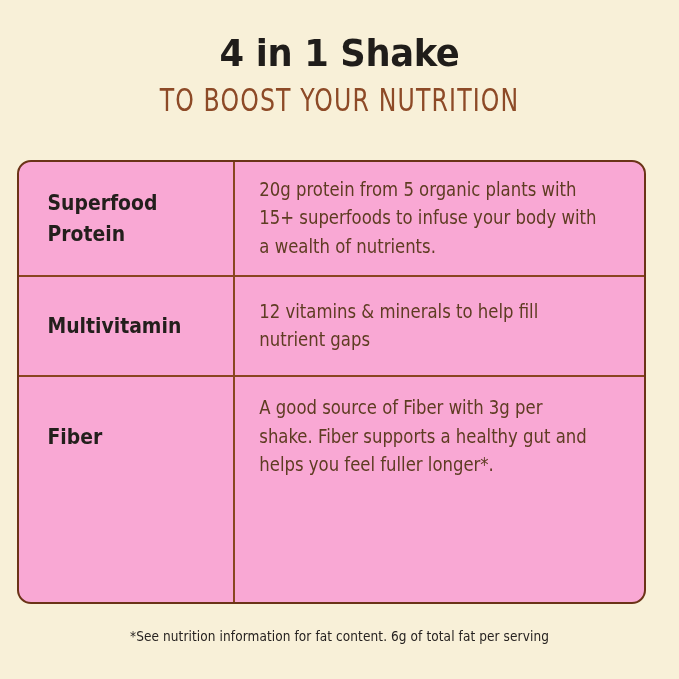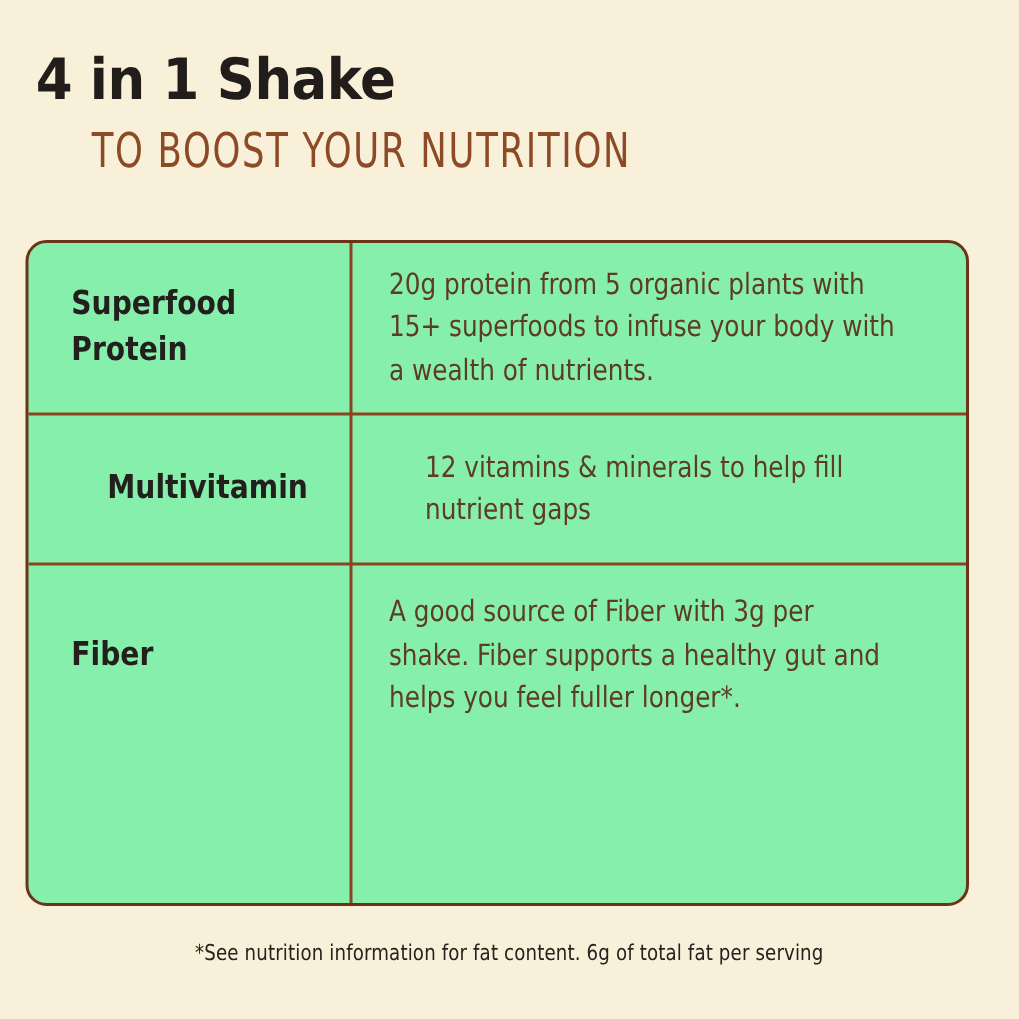--- a/index.html
+++ b/index.html
@@ -20,20 +20,21 @@
     height: 679px;
     box-sizing: border-box;
   }
 
   
   .heading-block {
     position: absolute;
     top: 34px;
     left: 0;
     width: 679px;
+    text-align: center;
   }
 
   .title {
     font-family: "DejaVu Sans", sans-serif;
     font-size: 38px;
     font-weight: bold;
     color: #201d1a;
     letter-spacing: -0.4px;
     line-height: 1.0;
     margin: 0;
@@ -53,21 +54,21 @@
   }
 
   
   .table-card {
     position: absolute;
     left: 17px;
     top: 160px;
     width: 629px;
     height: 444px;
     box-sizing: border-box;
-    background: #86efac;
+    background: #f9a8d4;
     border: 2px solid #6b3317;
     border-radius: 14px;
   }
 
   .table-inner {
     position: relative;
     width: 100%;
     height: 100%;
   }
 
@@ -77,21 +78,21 @@
     align-items: center;
     box-sizing: border-box;
     width: 100%;
   }
   .row + .row {
     border-top: 2px solid #8a4520;
   }
 
   .row-1 { height: 113px; }
   .row-2 { height: 105px; }
-  .row-3 { height: 100px; padding-left: 24px; }
+  .row-3 { height: 100px; }
   .row-4 { height: 122px; }
 
   .cell-label {
     box-sizing: border-box;
     width: 214px;
     flex: 0 0 214px;
     padding-left: 30px;
     padding-right: 10px;
     font-family: "DejaVu Sans Condensed", "Liberation Sans Narrow", "Liberation Sans", sans-serif;
     font-size: 22px;

